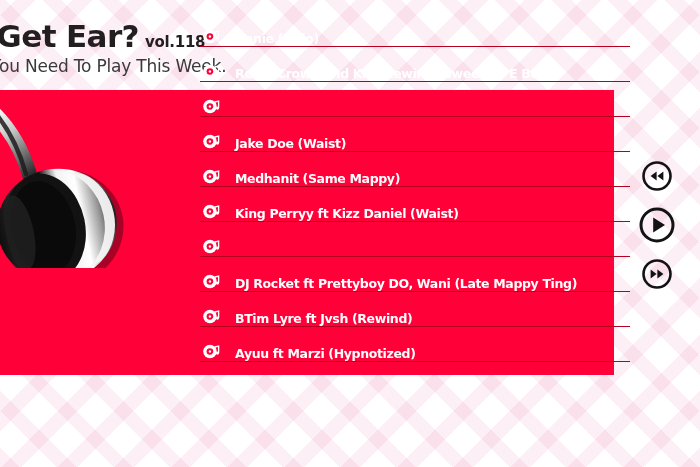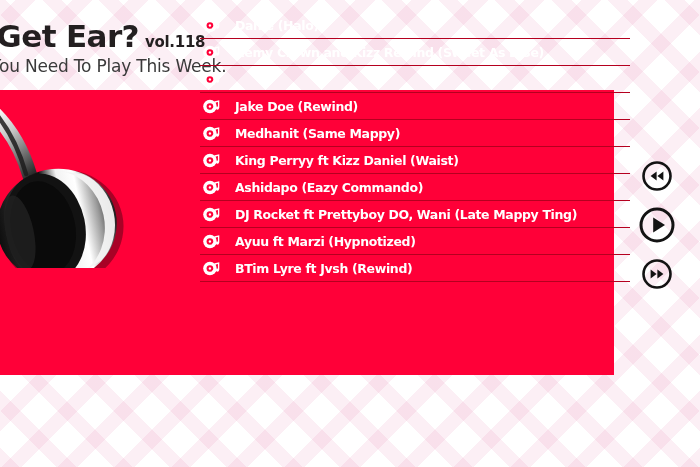--- a/index.html
+++ b/index.html
@@ -100,24 +100,25 @@
   
   #track-list {
     position: absolute;
     left: 200px;
     top: 12px;
     width: 430px;
     z-index: 3;
   }
   .track-row {
     display: flex;
-    align-items: center;
+    align-items: flex-end;
     height: 26px;
     border-bottom: 1.5px solid #b5001f;
     padding-left: 2px;
+    margin-top: 8px;
   }
   .track-row:last-child {
     border-bottom: 1.5px solid #b5001f;
   }
   .track-icon {
     width: 19px;
     height: 19px;
     flex: 0 0 19px;
     margin-right: 14px;
     display: block;
@@ -244,21 +245,21 @@
 
   <div class="track-row">
     <svg class="track-icon" viewBox="0 0 24 24">
       <circle cx="10" cy="12" r="8.5" fill="#ffffff"></circle>
       <circle cx="10" cy="12" r="4.2" fill="#ff0038"></circle>
       <circle cx="10" cy="12" r="1.5" fill="#ffffff"></circle>
       <path d="M16.4 6.3 L16.4 15 M16.4 6.3 L21 5.1 L21 13.4" stroke="#ffffff" stroke-width="1.7" fill="none" stroke-linecap="round"></path>
       <circle cx="14.9" cy="15.6" r="2.1" fill="#ffffff"></circle>
       <circle cx="19.5" cy="14" r="2.1" fill="#ffffff"></circle>
     </svg>
-    <span class="track-label">Jake Doe (Rewind)</span>
+    <span class="track-label">Jake Doe (Waist)</span>
   </div>
 
   <div class="track-row">
     <svg class="track-icon" viewBox="0 0 24 24">
       <circle cx="10" cy="12" r="8.5" fill="#ffffff"></circle>
       <circle cx="10" cy="12" r="4.2" fill="#ff0038"></circle>
       <circle cx="10" cy="12" r="1.5" fill="#ffffff"></circle>
       <path d="M16.4 6.3 L16.4 15 M16.4 6.3 L21 5.1 L21 13.4" stroke="#ffffff" stroke-width="1.7" fill="none" stroke-linecap="round"></path>
       <circle cx="14.9" cy="15.6" r="2.1" fill="#ffffff"></circle>
       <circle cx="19.5" cy="14" r="2.1" fill="#ffffff"></circle>
@@ -280,21 +281,20 @@
 
   <div class="track-row">
     <svg class="track-icon" viewBox="0 0 24 24">
       <circle cx="10" cy="12" r="8.5" fill="#ffffff"></circle>
       <circle cx="10" cy="12" r="4.2" fill="#ff0038"></circle>
       <circle cx="10" cy="12" r="1.5" fill="#ffffff"></circle>
       <path d="M16.4 6.3 L16.4 15 M16.4 6.3 L21 5.1 L21 13.4" stroke="#ffffff" stroke-width="1.7" fill="none" stroke-linecap="round"></path>
       <circle cx="14.9" cy="15.6" r="2.1" fill="#ffffff"></circle>
       <circle cx="19.5" cy="14" r="2.1" fill="#ffffff"></circle>
     </svg>
-    <span class="track-label">Ashidapo (Eazy Commando)</span>
   </div>
 
   <div class="track-row">
     <svg class="track-icon" viewBox="0 0 24 24">
       <circle cx="10" cy="12" r="8.5" fill="#ffffff"></circle>
       <circle cx="10" cy="12" r="4.2" fill="#ff0038"></circle>
       <circle cx="10" cy="12" r="1.5" fill="#ffffff"></circle>
       <path d="M16.4 6.3 L16.4 15 M16.4 6.3 L21 5.1 L21 13.4" stroke="#ffffff" stroke-width="1.7" fill="none" stroke-linecap="round"></path>
       <circle cx="14.9" cy="15.6" r="2.1" fill="#ffffff"></circle>
       <circle cx="19.5" cy="14" r="2.1" fill="#ffffff"></circle>
@@ -304,33 +304,33 @@
 
   <div class="track-row">
     <svg class="track-icon" viewBox="0 0 24 24">
       <circle cx="10" cy="12" r="8.5" fill="#ffffff"></circle>
       <circle cx="10" cy="12" r="4.2" fill="#ff0038"></circle>
       <circle cx="10" cy="12" r="1.5" fill="#ffffff"></circle>
       <path d="M16.4 6.3 L16.4 15 M16.4 6.3 L21 5.1 L21 13.4" stroke="#ffffff" stroke-width="1.7" fill="none" stroke-linecap="round"></path>
       <circle cx="14.9" cy="15.6" r="2.1" fill="#ffffff"></circle>
       <circle cx="19.5" cy="14" r="2.1" fill="#ffffff"></circle>
     </svg>
+    <span class="track-label">BTim Lyre ft Jvsh (Rewind)</span>
+  </div>
+
+  <div class="track-row">
+    <svg class="track-icon" viewBox="0 0 24 24">
+      <circle cx="10" cy="12" r="8.5" fill="#ffffff"></circle>
+      <circle cx="10" cy="12" r="4.2" fill="#ff0038"></circle>
+      <circle cx="10" cy="12" r="1.5" fill="#ffffff"></circle>
+      <path d="M16.4 6.3 L16.4 15 M16.4 6.3 L21 5.1 L21 13.4" stroke="#ffffff" stroke-width="1.7" fill="none" stroke-linecap="round"></path>
+      <circle cx="14.9" cy="15.6" r="2.1" fill="#ffffff"></circle>
+      <circle cx="19.5" cy="14" r="2.1" fill="#ffffff"></circle>
+    </svg>
     <span class="track-label">Ayuu ft Marzi (Hypnotized)</span>
-  </div>
-
-  <div class="track-row">
-    <svg class="track-icon" viewBox="0 0 24 24">
-      <circle cx="10" cy="12" r="8.5" fill="#ffffff"></circle>
-      <circle cx="10" cy="12" r="4.2" fill="#ff0038"></circle>
-      <circle cx="10" cy="12" r="1.5" fill="#ffffff"></circle>
-      <path d="M16.4 6.3 L16.4 15 M16.4 6.3 L21 5.1 L21 13.4" stroke="#ffffff" stroke-width="1.7" fill="none" stroke-linecap="round"></path>
-      <circle cx="14.9" cy="15.6" r="2.1" fill="#ffffff"></circle>
-      <circle cx="19.5" cy="14" r="2.1" fill="#ffffff"></circle>
-    </svg>
-    <span class="track-label">BTim Lyre ft Jvsh (Rewind)</span>
   </div>
 
 </div>
 
 <div id="controls">
 
   <svg class="ctrl-btn ctrl-rewind" width="32" height="32" viewBox="0 0 32 32">
     <circle cx="16" cy="16" r="13.5" fill="none" stroke="#131313" stroke-width="2.6"></circle>
     <g>
       <path d="M15.6 11.4 L15.6 20.6 L9.6 16 Z" fill="#131313"></path>

